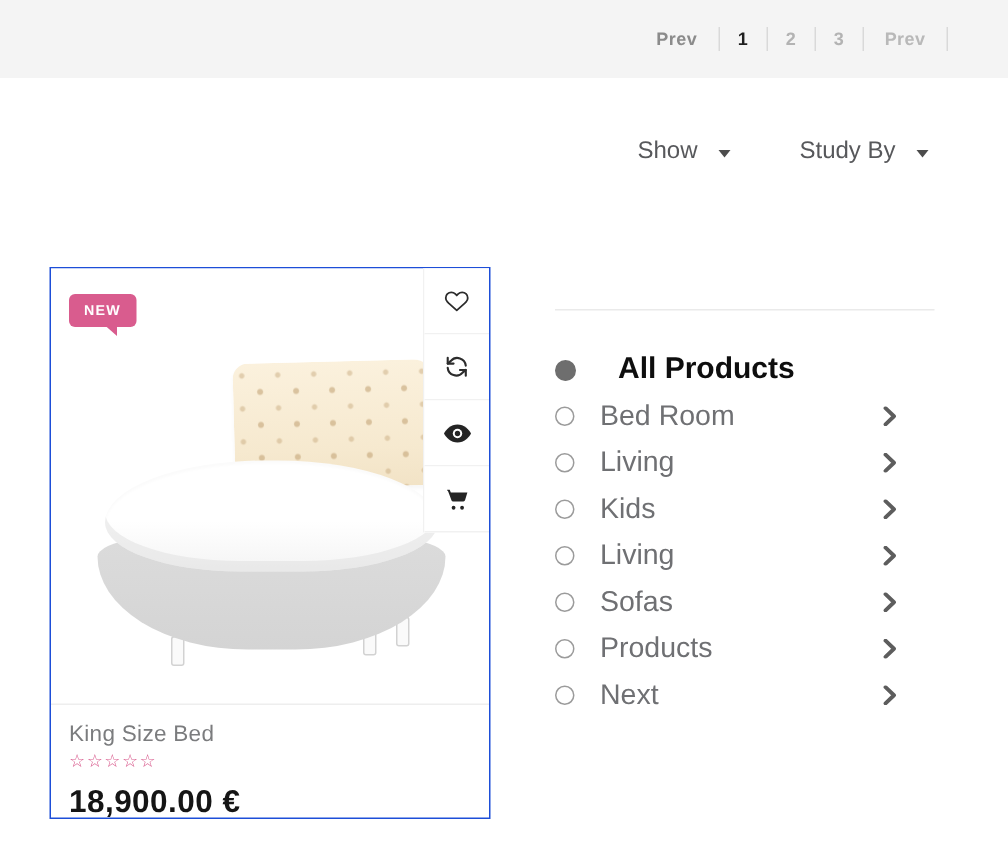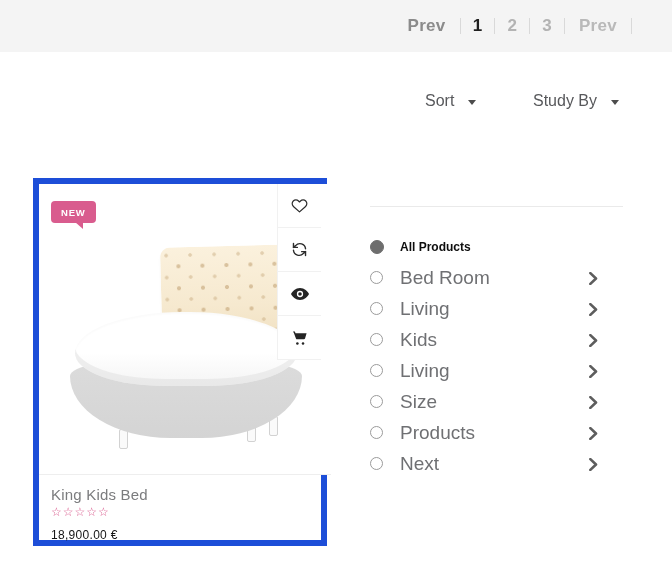--- a/index.html
+++ b/index.html
@@ -5,40 +5,40 @@
   * { margin:0; padding:0; box-sizing:border-box; }
   html,body { width:672px; height:569px; background:#fff; overflow:hidden;
               font-family:"Liberation Sans", sans-serif; }
   .page { position:relative; width:672px; height:569px; background:#fff; }
 
   
   .topbar { position:absolute; left:0; top:0; width:672px; height:52px;
             background:var(--topbar-bg,#f4f4f4); display:flex; align-items:center;
             justify-content:flex-end; padding-right:40px; }
   .pagination { display:flex; align-items:center; }
-  .page-link { font-size:17px; font-weight:bold; color:#8b8b8b; padding:0 14px;
+  .page-link { font-size:12px; font-weight:bold; color:#8b8b8b; padding:0 14px;
                cursor:pointer; letter-spacing:.3px; }
   .page-link.num { padding:0 12px; color:#b3b3b3; }
   .page-link.active { color:#1f1f1f; }
   .page-link.next { color:#b9b9b9; }
   .pag-sep { width:1px; height:16px; background:#d9d9d9; }
 
   
   .toolbar { position:absolute; top:92px; left:0; width:672px; height:26px; }
   .dropdown { position:absolute; display:flex; align-items:center; gap:14px;
               font-size:16px; color:#57585b; cursor:pointer; }
   .dd-show { left:425px; top:0; }
   .dd-sort { left:533px; top:0; }
   .caret { width:0; height:0; border-left:4.5px solid transparent;
            border-right:4.5px solid transparent; border-top:5.5px solid #4c4c4c;
            margin-top:2px; }
 
   
   .product-card { position:absolute; left:33px; top:178px; width:294px; height:368px;
-                  background:#fff; border:6px solid #1d4ed8; }
+                  background:#fff; border:1px solid #1d4ed8; }
   .img-area { position:absolute; left:0; top:0; width:292px; height:291px;
               border-bottom:1px solid #eeeeee; overflow:hidden; background:#fff; }
 
   .badge { position:absolute; left:12px; top:17px; z-index:6;
            background:var(--accent-pink,#d95c8e); color:#fff; font-size:9.5px;
            font-weight:bold; letter-spacing:.8px; padding:6px 10px 5px;
            border-radius:4px; }
   .badge:after { content:""; position:absolute; left:24px; bottom:-6px; width:0; height:0;
                  border-left:8px solid transparent;
                  border-top:7px solid var(--accent-pink,#d95c8e); }
@@ -75,38 +75,38 @@
               background:linear-gradient(180deg,#ffffff 55%, #f4f4f4 100%);
               border-radius:50% 50% 42% 42% / 58% 58% 46% 46%;
               box-shadow:inset 0 -7px 0 rgba(220,220,220,.45),
                          inset 0 2px 2px rgba(0,0,0,.02); }
 
   
   .product-info { position:absolute; left:0; top:292px; width:292px; padding:10px 12px; }
   .product-name { font-size:15px; color:#7b7c7e; letter-spacing:.2px; cursor:pointer; }
   .stars { margin-top:2px; color:var(--accent-pink,#e0568c); font-size:12px;
            letter-spacing:1px; }
-  .price { margin-top:9px; font-size:12px; font-weight:normal; color:#151515;
+  .price { margin-top:9px; font-size:21px; font-weight:bold; color:#151515;
            letter-spacing:.3px; }
 
   
   .sidebar { position:absolute; left:370px; top:186px; width:253px; }
   .sidebar-title { font-size:13px; font-weight:bold; letter-spacing:1.4px;
                    color:#31323f; }
   .sidebar-divider { margin-top:20px; height:1px; background:#eaeaea; width:253px; }
   .cat-list { list-style:none; margin-top:24px; }
   .cat-item { position:relative; display:flex; align-items:center; height:31px;
               cursor:pointer; }
   .radio { width:13px; height:13px; border-radius:50%; border:1.5px solid #9b9b9b;
            background:#fff; flex:0 0 auto; }
   .cat-item.selected .radio { background:#6e6e6e; border-color:#6e6e6e;
                               width:14px; height:14px; }
   .cat-label { margin-left:17px; font-size:19px; color:#6f7073; }
-  .cat-item.selected .cat-label { font-size:12px; font-weight:bold; color:#0e0e0e;
-                                  margin-left:16px; }
+  .cat-item.selected .cat-label { font-size:20px; font-weight:bold; color:#0e0e0e;
+                                  margin-left:28px; }
   .chev { position:absolute; right:24px; top:9px; }
 </style>
 </head>
 <body>
 
 <div class="page">
 
   <header class="topbar">
     <nav class="pagination">
         <a class="page-link prev">Prev</a>
@@ -117,21 +117,21 @@
         <span class="pag-sep"></span>
         <a class="page-link num">3</a>
         <span class="pag-sep"></span>
         <a class="page-link next">Prev</a>
         <span class="pag-sep"></span>
       </nav>
   </header>
 
   <div class="toolbar">
     <div class="dropdown dd-show">
-      <span>Sort</span>
+      <span>Show</span>
       <i class="caret"></i>
     </div>
     <div class="dropdown dd-sort">
       <span>Study By</span>
       <i class="caret"></i>
     </div>
   </div>
 
   <section class="product-card">
     <div class="img-area">
@@ -176,21 +176,21 @@
           <span>
             <svg width="17" height="17" viewBox="0 0 24 24" fill="#242424">
               <circle cx="9" cy="20.5" r="1.8"></circle>
               <circle cx="17" cy="20.5" r="1.8"></circle>
               <path d="M3 3.5h2.4l1 2.5H22l-2.2 7.5a1.6 1.6 0 0 1-1.5 1.1H8.6a1.6 1.6 0 0 1-1.5-1L4.2 5.9 3.6 4.5H3z"></path>
             </svg>
           </span>
         </div>
       </div>
     <div class="product-info">
-      <div class="product-name">King Kids Bed</div>
+      <div class="product-name">King Size Bed</div>
       <div class="stars">☆☆☆☆☆</div>
       <div class="price">18,900.00 €</div>
     </div>
   </section>
 
   <aside class="sidebar">
     <div class="sidebar-divider"></div>
     <ul class="cat-list">
         <li class="cat-item selected">
           <span class="radio"></span>
@@ -219,21 +219,21 @@
         </li>
         <li class="cat-item">
           <span class="radio"></span>
           <span class="cat-label">Living</span>
           <span class="chev"><svg width="11" height="13" viewBox="0 0 9 12">
               <path d="M1.6 1l5.2 5-5.2 5" stroke="#5d5d5d" stroke-width="2.4" fill="none" stroke-linecap="round" stroke-linejoin="round"></path>
             </svg></span>
         </li>
         <li class="cat-item">
           <span class="radio"></span>
-          <span class="cat-label">Size</span>
+          <span class="cat-label">Sofas</span>
           <span class="chev"><svg width="11" height="13" viewBox="0 0 9 12">
               <path d="M1.6 1l5.2 5-5.2 5" stroke="#5d5d5d" stroke-width="2.4" fill="none" stroke-linecap="round" stroke-linejoin="round"></path>
             </svg></span>
         </li>
         <li class="cat-item">
           <span class="radio"></span>
           <span class="cat-label">Products</span>
           <span class="chev"><svg width="11" height="13" viewBox="0 0 9 12">
               <path d="M1.6 1l5.2 5-5.2 5" stroke="#5d5d5d" stroke-width="2.4" fill="none" stroke-linecap="round" stroke-linejoin="round"></path>
             </svg></span>

